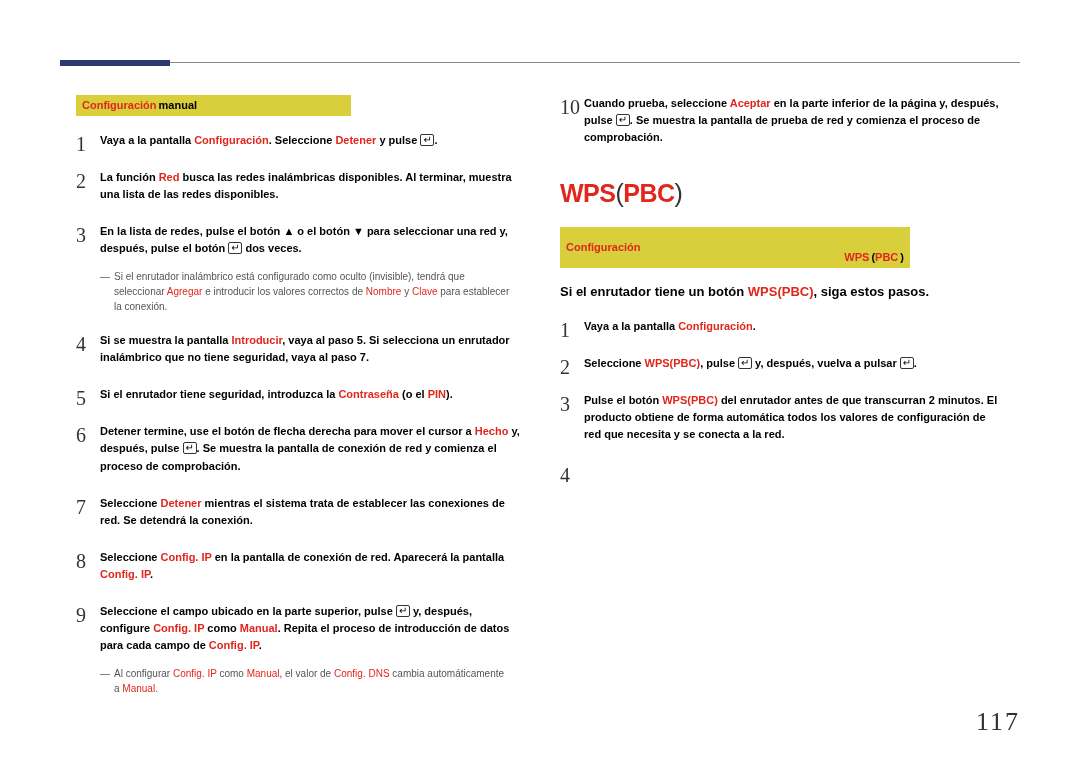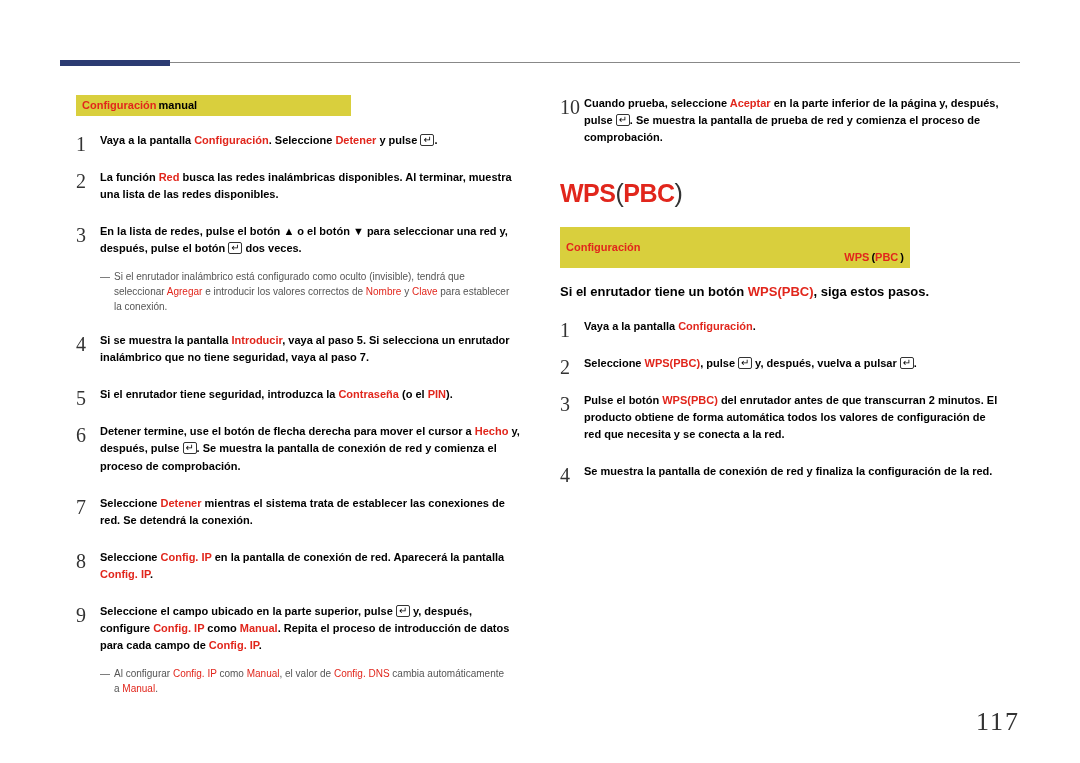--- a/index.html
+++ b/index.html
@@ -72,19 +72,19 @@
         <span></span>
         <span class="paren" id="yellow2-paren"><span class="red">WPS</span><span>(</span><span class="red">PBC</span><span>)</span></span>
       </div>
 
       <div class="subintro" id="subintro"><span>Si el enrutador tiene un botón </span><span class="red">WPS(PBC)</span><span>, siga estos pasos.</span></div>
 
       <ol class="steps" id="right-steps">
           <li><span class="num">1</span><span>Vaya a la pantalla </span><span class="red">Configuración</span><span>.</span></li>
           <li><span class="num">2</span><span>Seleccione </span><span class="red">WPS(PBC)</span><span>, pulse </span><span class="enter-icon"></span><span> y, después, vuelva a pulsar </span><span class="enter-icon"></span><span>.</span></li>
           <li><span class="num">3</span><span>Pulse el botón </span><span class="red">WPS(PBC)</span><span> del enrutador antes de que transcurran 2 minutos. El producto obtiene de forma automática todos los valores de configuración de red que necesita y se conecta a la red.</span></li>
-          <li><span class="num">4</span><span>Se muestra la pantalla de conexión de red y finaliza la configuración de la red.</span></li>
+          <li><span class="num">4</span></li>
         </ol>
     </div>
   </div>
 
   <div class="pagenum">117</div>
 </div>
 
 </body></html>

